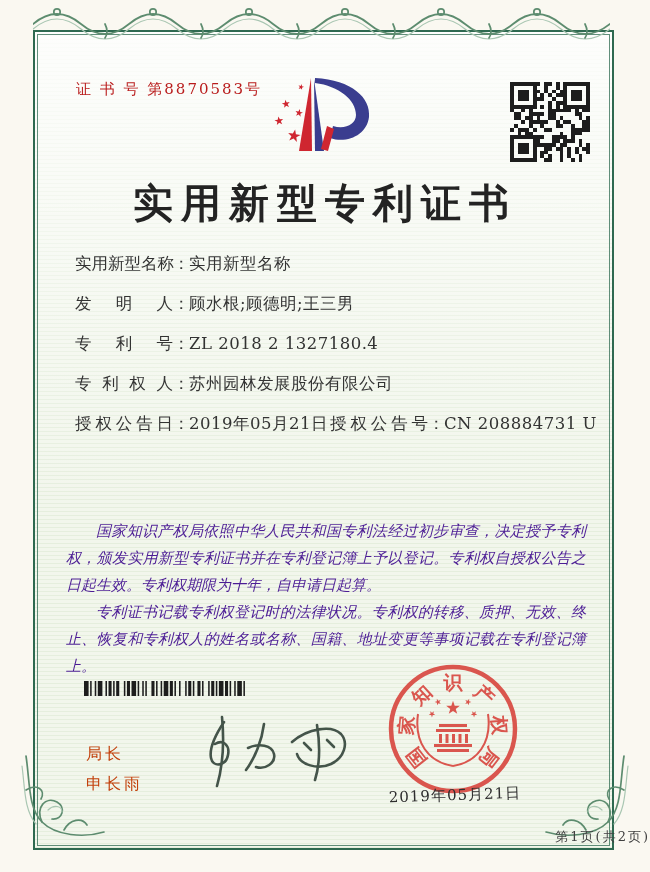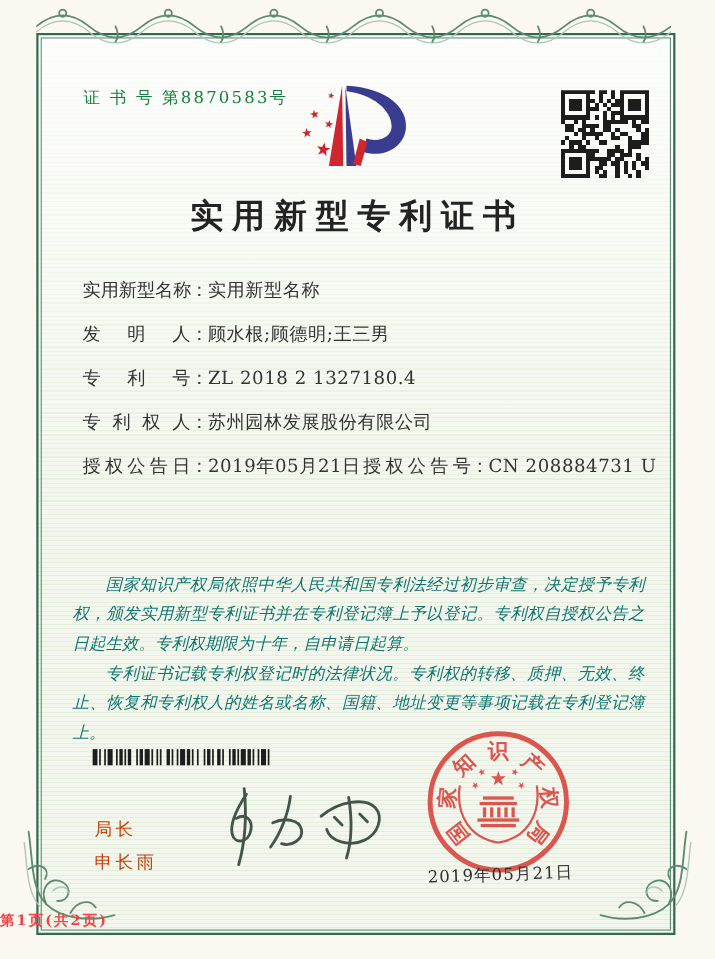--- a/index.html
+++ b/index.html
@@ -25,51 +25,51 @@
     content:""; position:absolute; inset:2px; border:1px solid var(--frame-green); opacity:.75;
   }
   svg{display:block;}
   .band-top{position:absolute; left:33px; top:0px; width:577px; height:46px;}
   .corner{position:absolute; width:100px; height:100px;}
   .corner-bl{left:12px; top:752px;}
   .corner-br{left:538px; top:752px; transform:scaleX(-1);}
   .orn{stroke:var(--ornament-green); fill:none; stroke-width:1.7; stroke-linecap:round;}
   .orn-lt{stroke:var(--ornament-light); fill:none; stroke-width:1.2; stroke-linecap:round;}
 
-  .certno{position:absolute; left:76px; top:80px; font-size:15px; letter-spacing:2px; color:#15803d;}
+  .certno{position:absolute; left:76px; top:80px; font-size:15px; letter-spacing:2px; color:#b91c1c;}
   .logo{position:absolute; left:255px; top:70px; width:150px; height:108px;}
   .qr{position:absolute; left:510px; top:82px; width:80px; height:80px;}
   .title{
     position:absolute; left:0; top:176px; width:100%; margin:0; text-align:center;
-    font-size:30px; font-weight:700; letter-spacing:8px; color:#232323;
+    font-size:40px; font-weight:700; letter-spacing:8px; color:#232323;
   }
   .fields{position:absolute; left:75px; top:252px; right:40px; font-size:16.5px;}
   .row{margin-bottom:16px; height:24px; line-height:24px; white-space:nowrap;}
   .lab{display:inline-block; width:98px; text-align:justify; text-align-last:justify; vertical-align:top;}
   .colon{display:inline-block; width:16px; vertical-align:top;}
   .val{letter-spacing:.5px;}
   .grant{margin-top:14px;}
   .pair1{display:inline-block; width:255px;}
   .paras{position:absolute; left:66px; top:518px; width:520px; font-size:15px; line-height:1.8;
-         text-align:justify; font-style:italic; color:#0f766e;}
+         text-align:justify; font-style:italic; color:#4c1d95;}
   .paras p{margin:0; text-indent:2em;}
   .barcode{position:absolute; left:84px; top:681px; width:164px; height:15px;}
   .sig-label{position:absolute; left:86px; font-size:16px; letter-spacing:3px; color:#c2410c;}
   .sig-pos{top:744px;} .sig-name{top:774px;}
   .autograph{position:absolute; left:196px; top:712px; width:168px; height:84px;}
   .autograph path{stroke:var(--ink); stroke-width:2.6; fill:none; stroke-linecap:round;}
   .seal{position:absolute; left:386px; top:662px; width:134px; height:134px; opacity:.9;}
   .seal-ring{stroke:var(--seal-red); stroke-width:4.5; fill:none;}
   .seal-red-fill{fill:var(--seal-red);}
   .seal-red-stroke{stroke:var(--seal-red); fill:none; stroke-width:2;}
   .seal-char{font-size:19px; font-weight:700; fill:var(--seal-red); font-family:"DejaVu Serif",serif;}
   .seal-date{position:absolute; left:388px; top:786px; width:134px; text-align:center;
              font-size:15px; letter-spacing:1px; color:#2e2e2e; transform:rotate(-2deg);}
-  .footer{position:absolute; left:0; top:828px; width:100%; text-align:left;
-          font-size:13px; letter-spacing:2px; color:#ef4444;font-weight:bold;}
+  .footer{position:absolute; left:0; top:828px; width:100%; text-align:right;
+          font-size:13px; letter-spacing:2px; color:#404040;}
   .qr rect, .barcode rect{fill:#1d1d1d;}
 </style>
 </head>
 <body>
 
 <div class="page">
 
   <div class="frame"></div>
 
   <svg class="band-top" viewBox="0 0 577 46">

